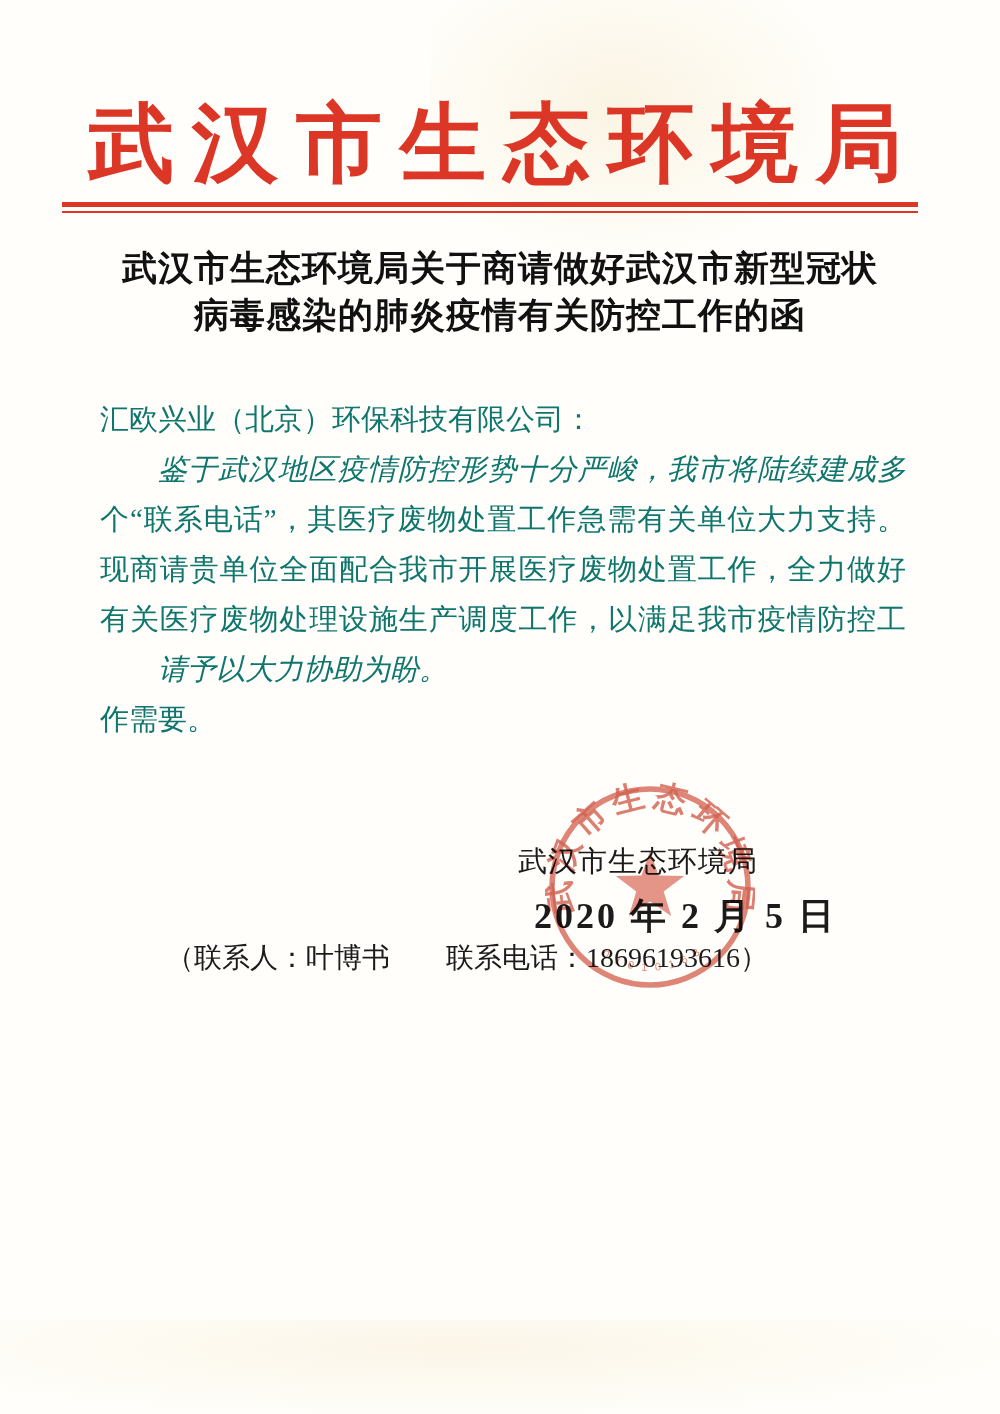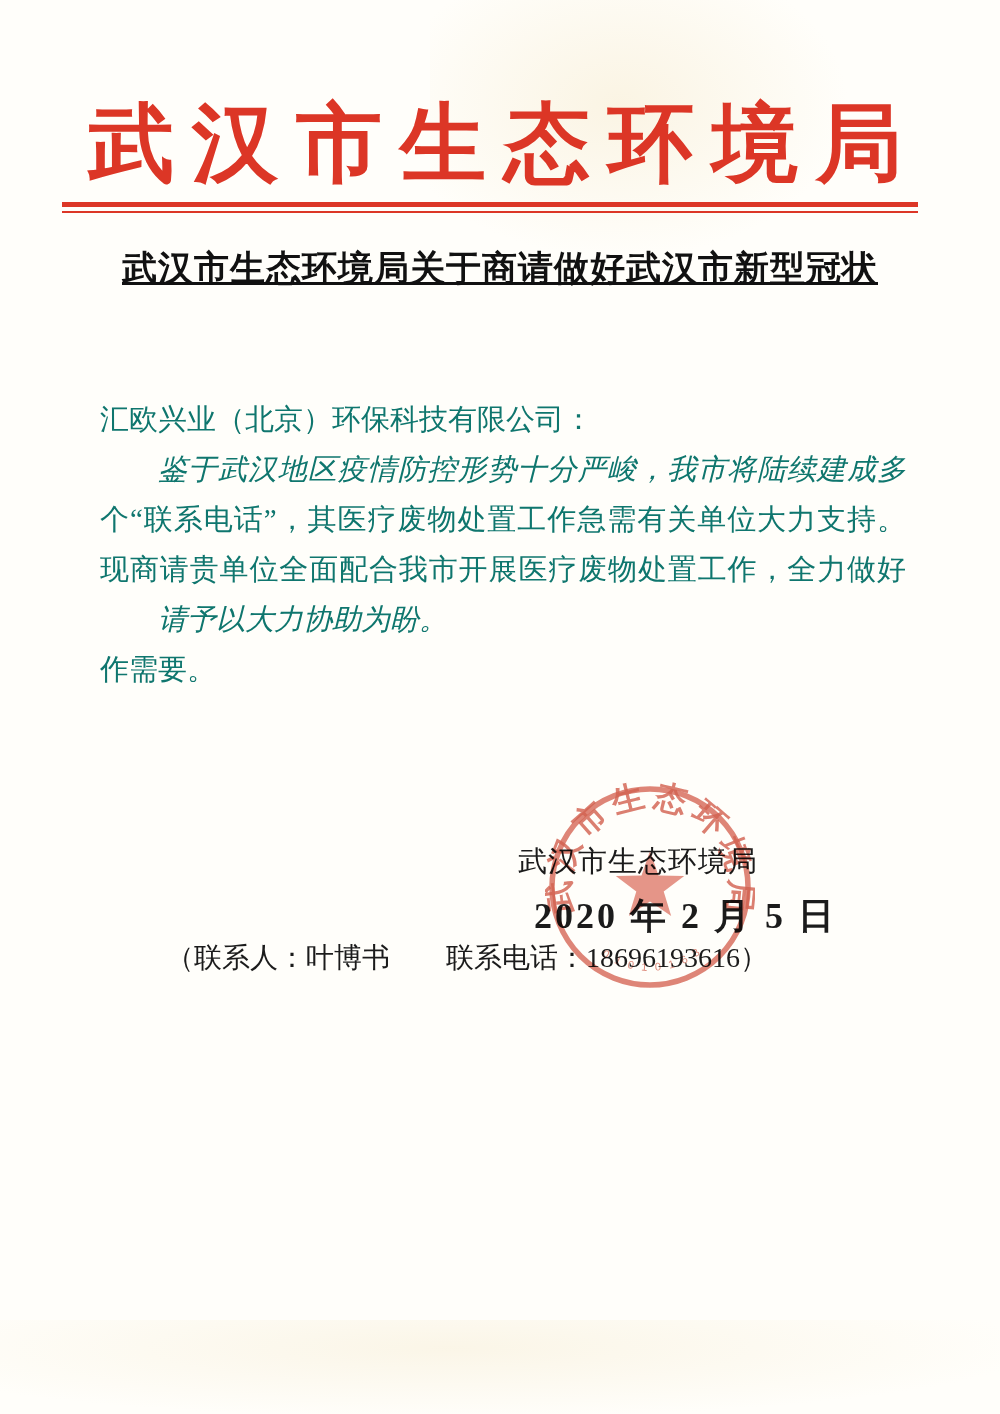--- a/index.html
+++ b/index.html
@@ -49,21 +49,20 @@
 
   
   .doc-title {
     position: absolute; top: 244px; left: 0; width: 100%;
     text-align: center;
     font-family: "Liberation Sans", "DejaVu Sans", sans-serif;
     font-weight: 900;
     font-size: 35px; line-height: 47px;
     color: #111111;
     letter-spacing: 1px;
-    text-decoration: underline;
   }
 
   
   .body-text {
     position: absolute; top: 394px; left: 100px; width: 806px;
     font-size: 29px; line-height: 50px;
     color: #0f766e;
   }
   .body-line { min-height: 50px; }
   .jl { text-align: justify; text-align-last: justify; }
@@ -99,27 +98,29 @@
   <div class="scan-smudge-top"></div>
   <div class="scan-smudge-bottom"></div>
 
   <div class="letterhead">武汉市生态环境局</div>
 
   <div class="rule-thick"></div>
   <div class="rule-thin"></div>
 
   <div class="doc-title">
     <div>武汉市生态环境局关于商请做好武汉市新型冠状</div>
+    <div>病毒感染的肺炎疫情有关防控工作的函</div>
   </div>
 
   <div class="body-text">
     <div class="body-line">汇欧兴业（北京）环保科技有限公司：</div>
     <div class="body-line jl indent">鉴于武汉地区疫情防控形势十分严峻，我市将陆续建成多</div>
     <div class="body-line jl">个“联系电话”，其医疗废物处置工作急需有关单位大力支持。</div>
     <div class="body-line jl">现商请贵单位全面配合我市开展医疗废物处置工作，全力做好</div>
+    <div class="body-line jl">有关医疗废物处理设施生产调度工作，以满足我市疫情防控工</div>
     <div class="body-line indent">请予以大力协助为盼。</div>
     <div class="body-line">作需要。</div>
   </div>
 
   <div class="sign-org">武汉市生态环境局</div>
 
   <div class="sign-date">2020 年 2 月 5 日</div>
 
   <div class="contact-line">（联系人：叶博书　　联系电话：18696193616）</div>
 

